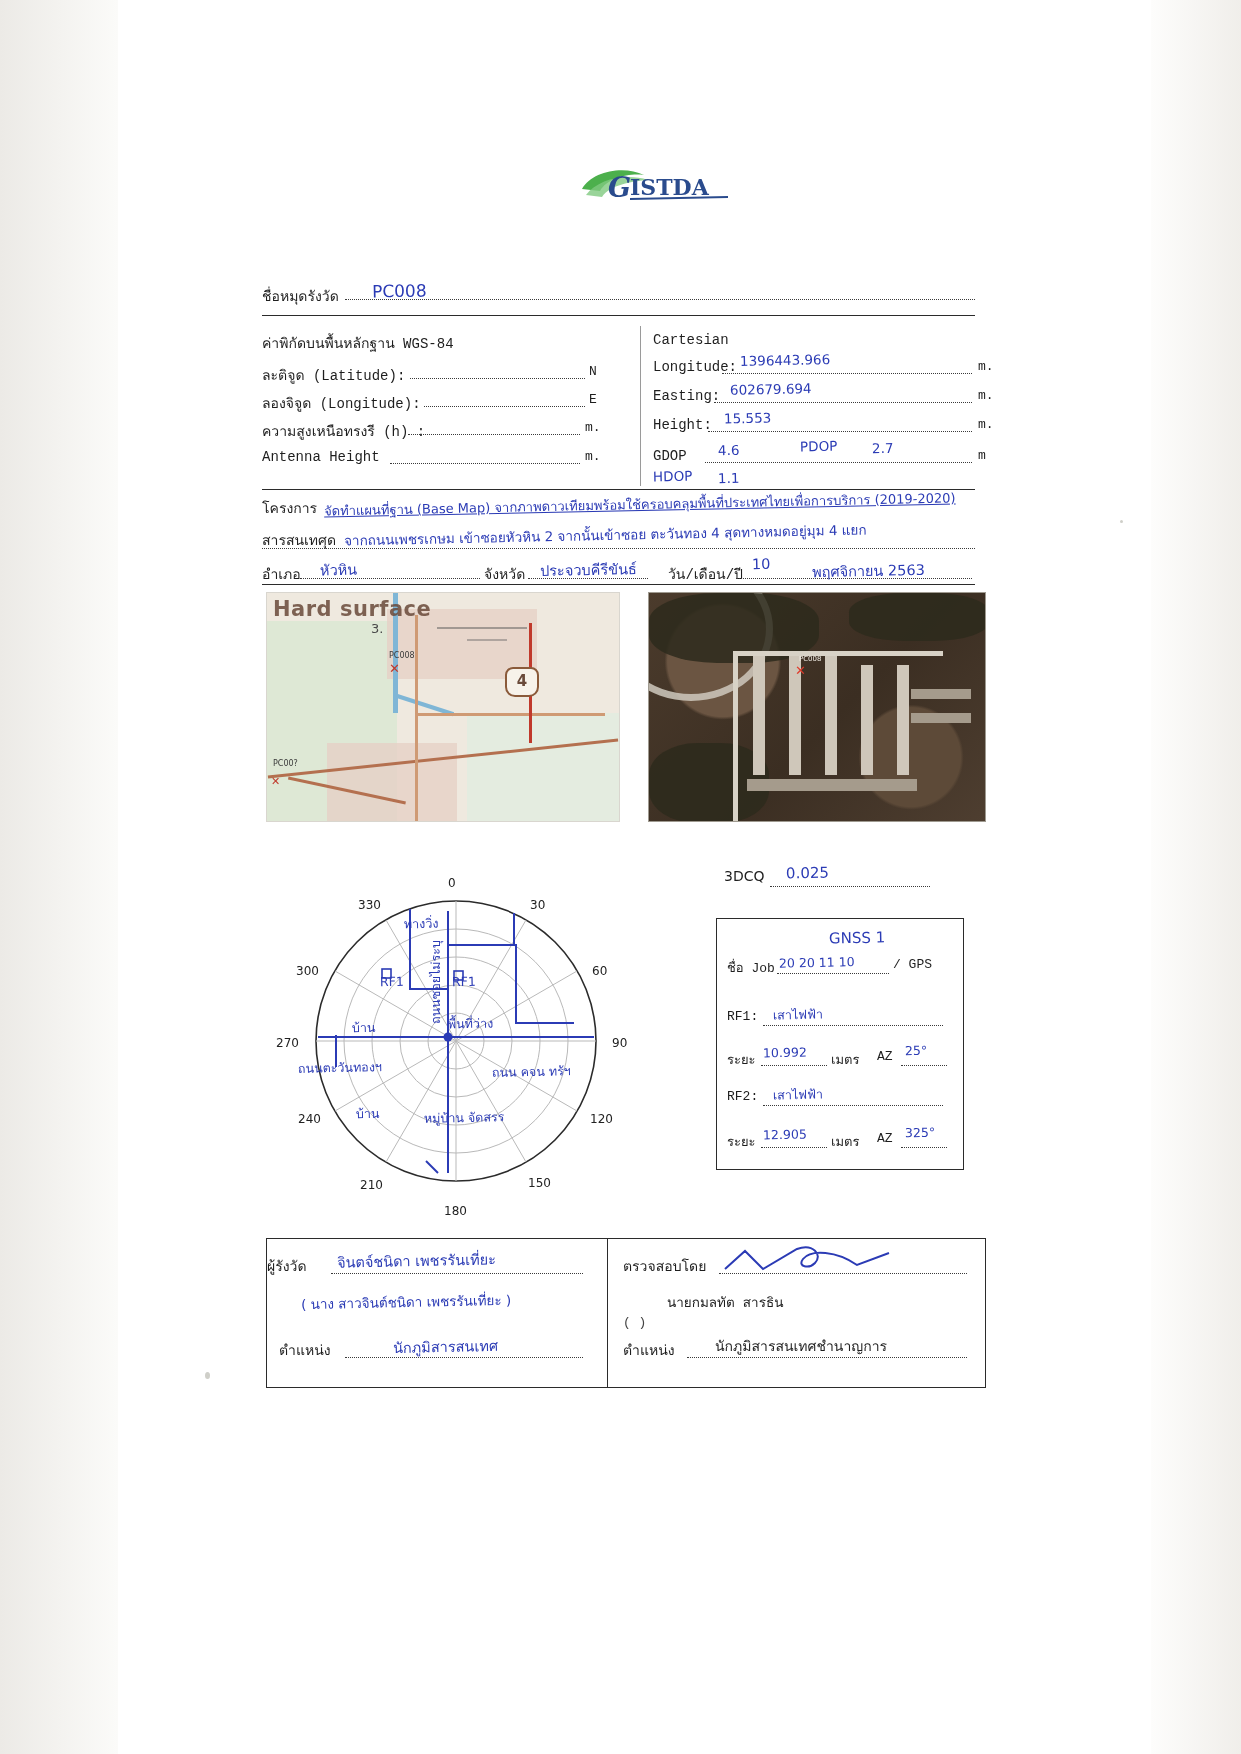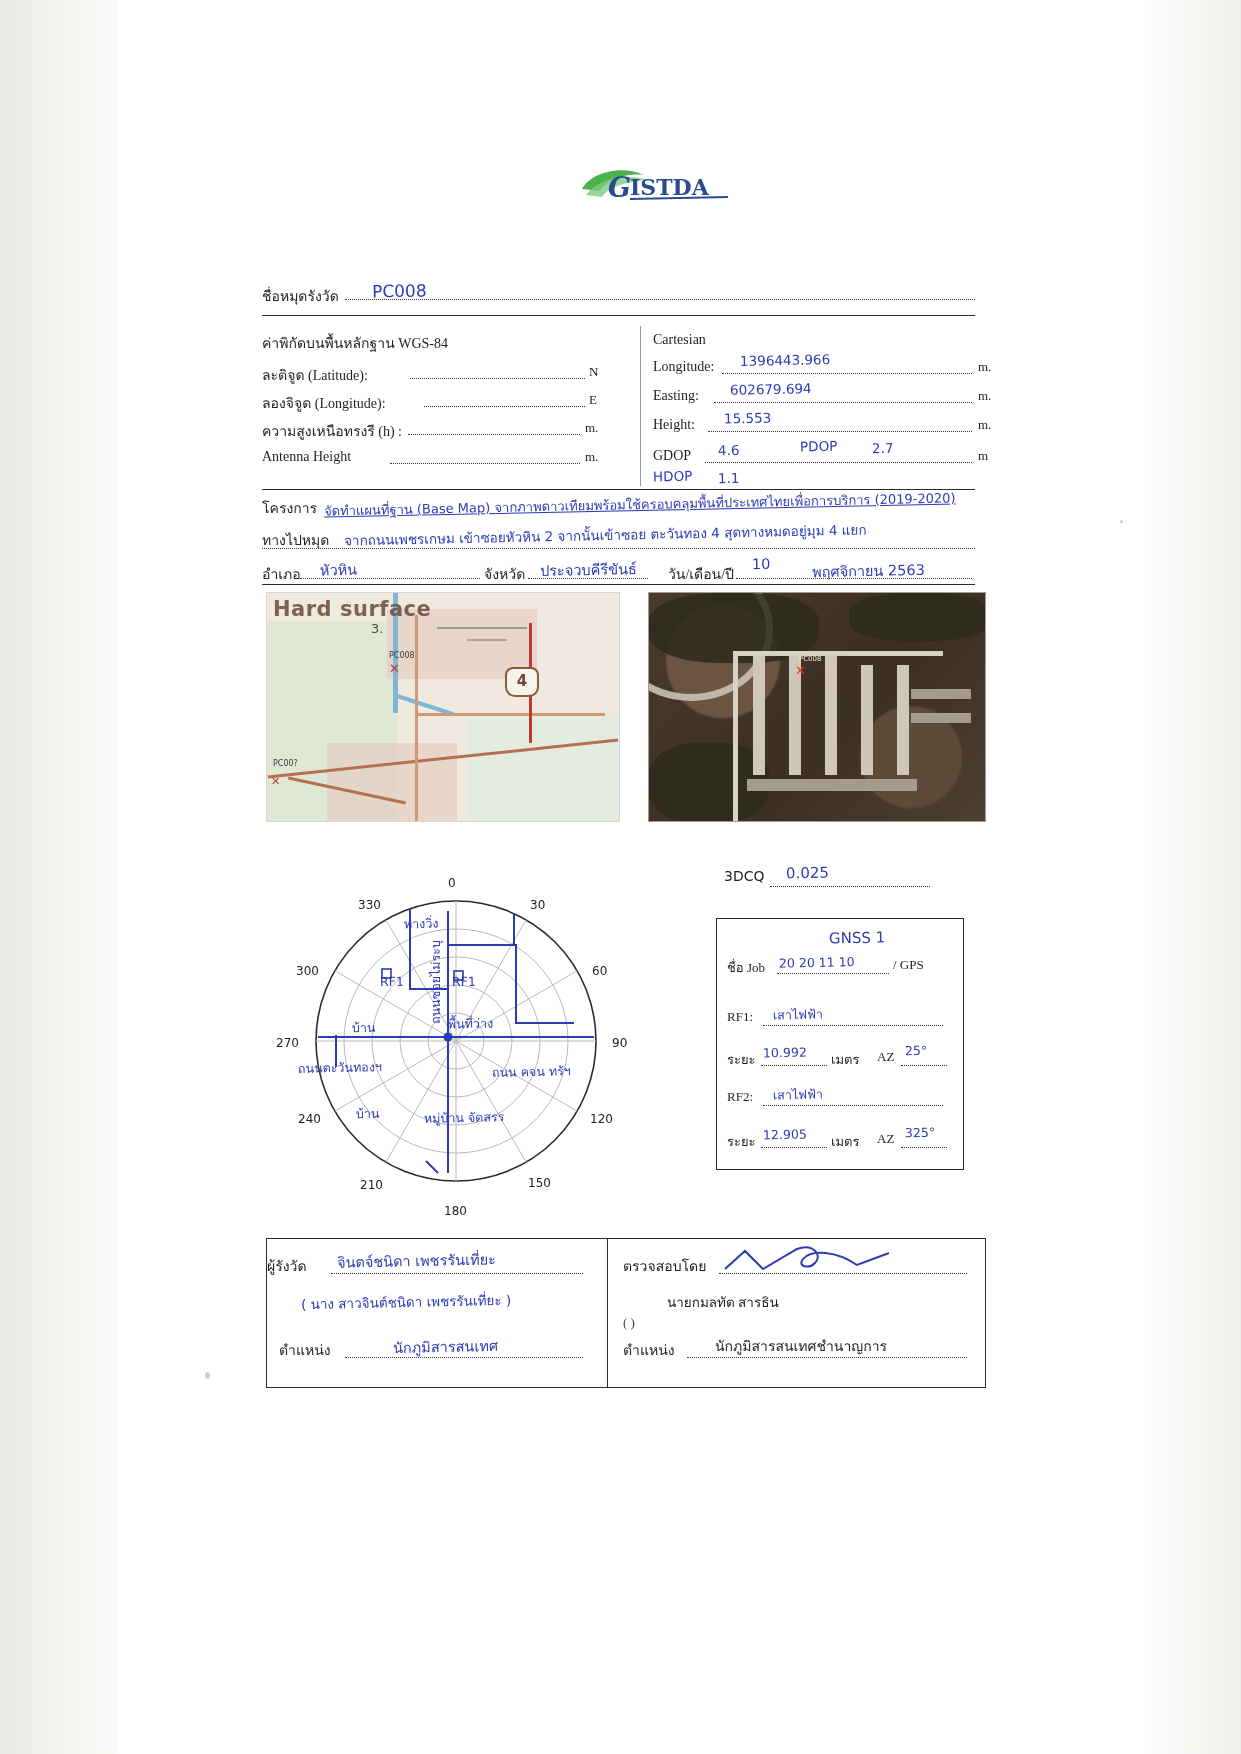--- a/index.html
+++ b/index.html
@@ -36,21 +36,21 @@
     text-align:center;
     font-size:16.5px; color:#1b1b1b;
     font-family:"DejaVu Sans", sans-serif;
   }
 
   
   .lbl {
     position:absolute;
     font-size:14px; color:#1e1e1e;
     white-space:nowrap;
-    font-family:Liberation Serif, serif;
+    font-family:Liberation Mono, monospace;
   }
   .lbl.sm { font-size:13px; }
   .dots {
     position:absolute;
     border-bottom:1.3px dotted #3a3a3a;
     height:0;
   }
   .rule {
     position:absolute; background:#2b2b2b; height:1.3px;
   }
@@ -222,21 +222,21 @@
   <div class="hand sm" style="left:653px; top:468px;">HDOP</div>
   <div class="hand sm" style="left:718px; top:470px;">1.1</div>
 
   <div class="rule" style="left:640px; top:326px; width:1.1px; height:160px; background:#9a9a9a;"></div>
 
   <div class="rule" style="left:262px; top:489px; width:713px;"></div>
 
   <div class="lbl" style="left:262px; top:497px;">โครงการ</div>
   <div class="hand tiny" style="left:324px; top:494px; font-size:13px; text-decoration:underline;">จัดทำแผนที่ฐาน (Base Map) จากภาพดาวเทียมพร้อมใช้ครอบคลุมพื้นที่ประเทศไทยเพื่อการบริการ (2019-2020)</div>
 
-  <div class="lbl" style="left:262px; top:529px;">ทางไปหมุด</div>
+  <div class="lbl" style="left:262px; top:529px;">สารสนเทศุด</div>
   <div class="dots" style="left:262px; top:548px; width:713px;"></div>
   <div class="hand th" style="left:344px; top:524px; font-size:13.5px;">จากถนนเพชรเกษม  เข้าซอยหัวหิน 2  จากนั้นเข้าซอย ตะวันทอง 4  สุดทางหมดอยู่มุม 4 แยก</div>
 
   <div class="lbl" style="left:262px; top:563px;">อำเภอ</div>
   <div class="dots" style="left:300px; top:578px; width:180px;"></div>
   <div class="hand th" style="left:320px; top:558px;">หัวหิน</div>
 
   <div class="lbl" style="left:484px; top:563px;">จังหวัด</div>
   <div class="dots" style="left:528px; top:578px; width:120px;"></div>
   <div class="hand th" style="left:540px; top:558px;">ประจวบคีรีขันธ์</div>

